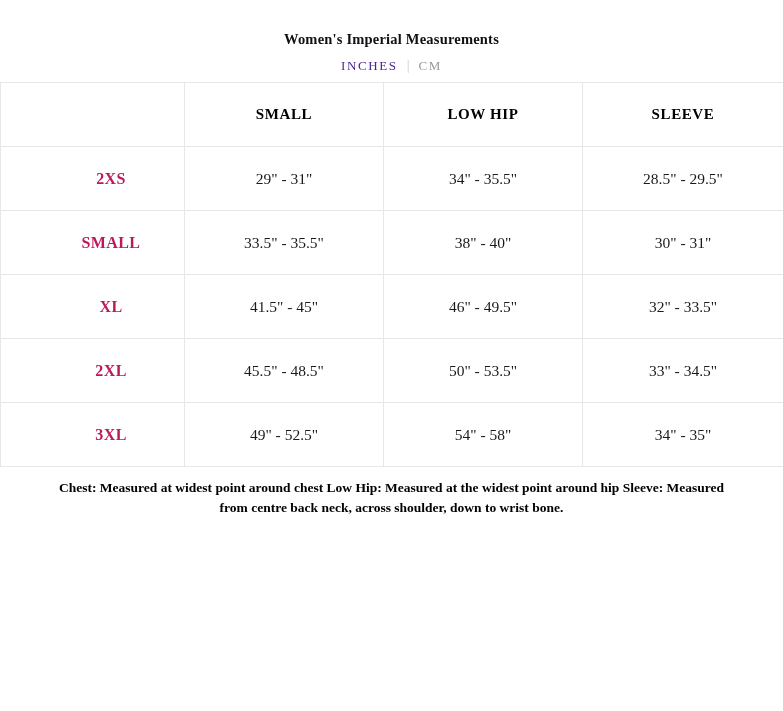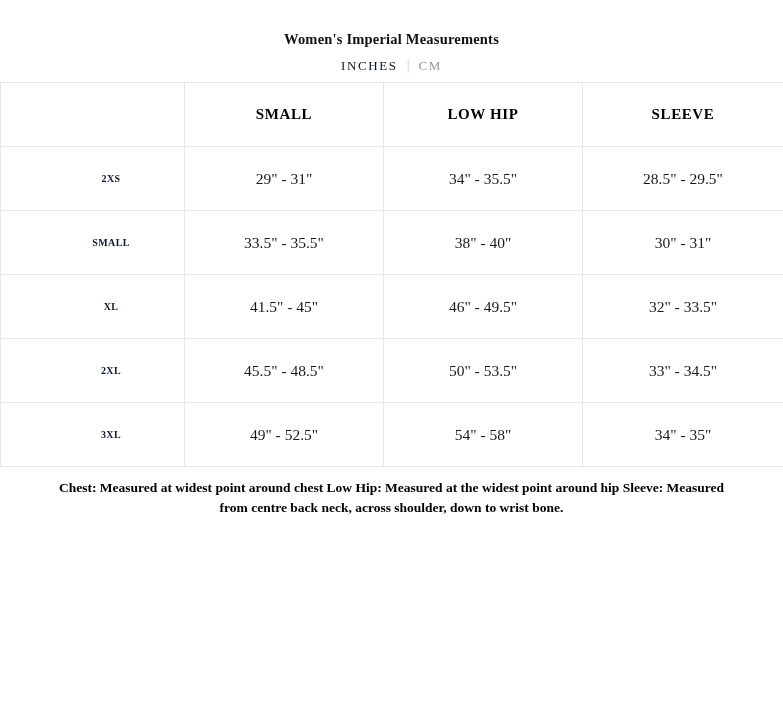--- a/index.html
+++ b/index.html
@@ -48,24 +48,24 @@
     text-align: center;
     vertical-align: middle;
   }
   .size-table thead th {
     font-size: 15px;
     font-weight: 700;
     letter-spacing: 0.6px;
     color: #000000;
   }
   .size-table tbody th {
-    font-size: 10px;
+    font-size: 16px;
     font-weight: 700;
     letter-spacing: 0.4px;
-    color: #0f172a;
+    color: #be185d;
     padding-left: 37px;
   }
   .size-table tbody td {
     font-size: 15.5px;
     font-weight: 400;
     color: #1a1a1a;
   }
   .col-size   { width: 184px; }
   .col-chest  { width: 199px; }
   .col-lowhip { width: 199px; }
@@ -80,21 +80,21 @@
     line-height: 20px;
     color: #000000;
   }
 </style>
 </head>
 <body>
 
 <div class="page-header">
   <div class="page-title">Women's Imperial Measurements</div>
   <div class="unit-toggle">
-    <span class="unit-option" style="color: #0f172a;">INCHES</span>
+    <span class="unit-option" style="color: #4c1d95;">INCHES</span>
     <span class="unit-sep" style="color: rgb(204, 204, 204);">|</span>
     <span class="unit-option" style="color: rgb(153, 153, 153); text-align: right;">CM</span>
   </div>
 </div>
 
 <table class="size-table">
   <colgroup>
     <col class="col-size">
       <col class="col-chest">
       <col class="col-lowhip">

